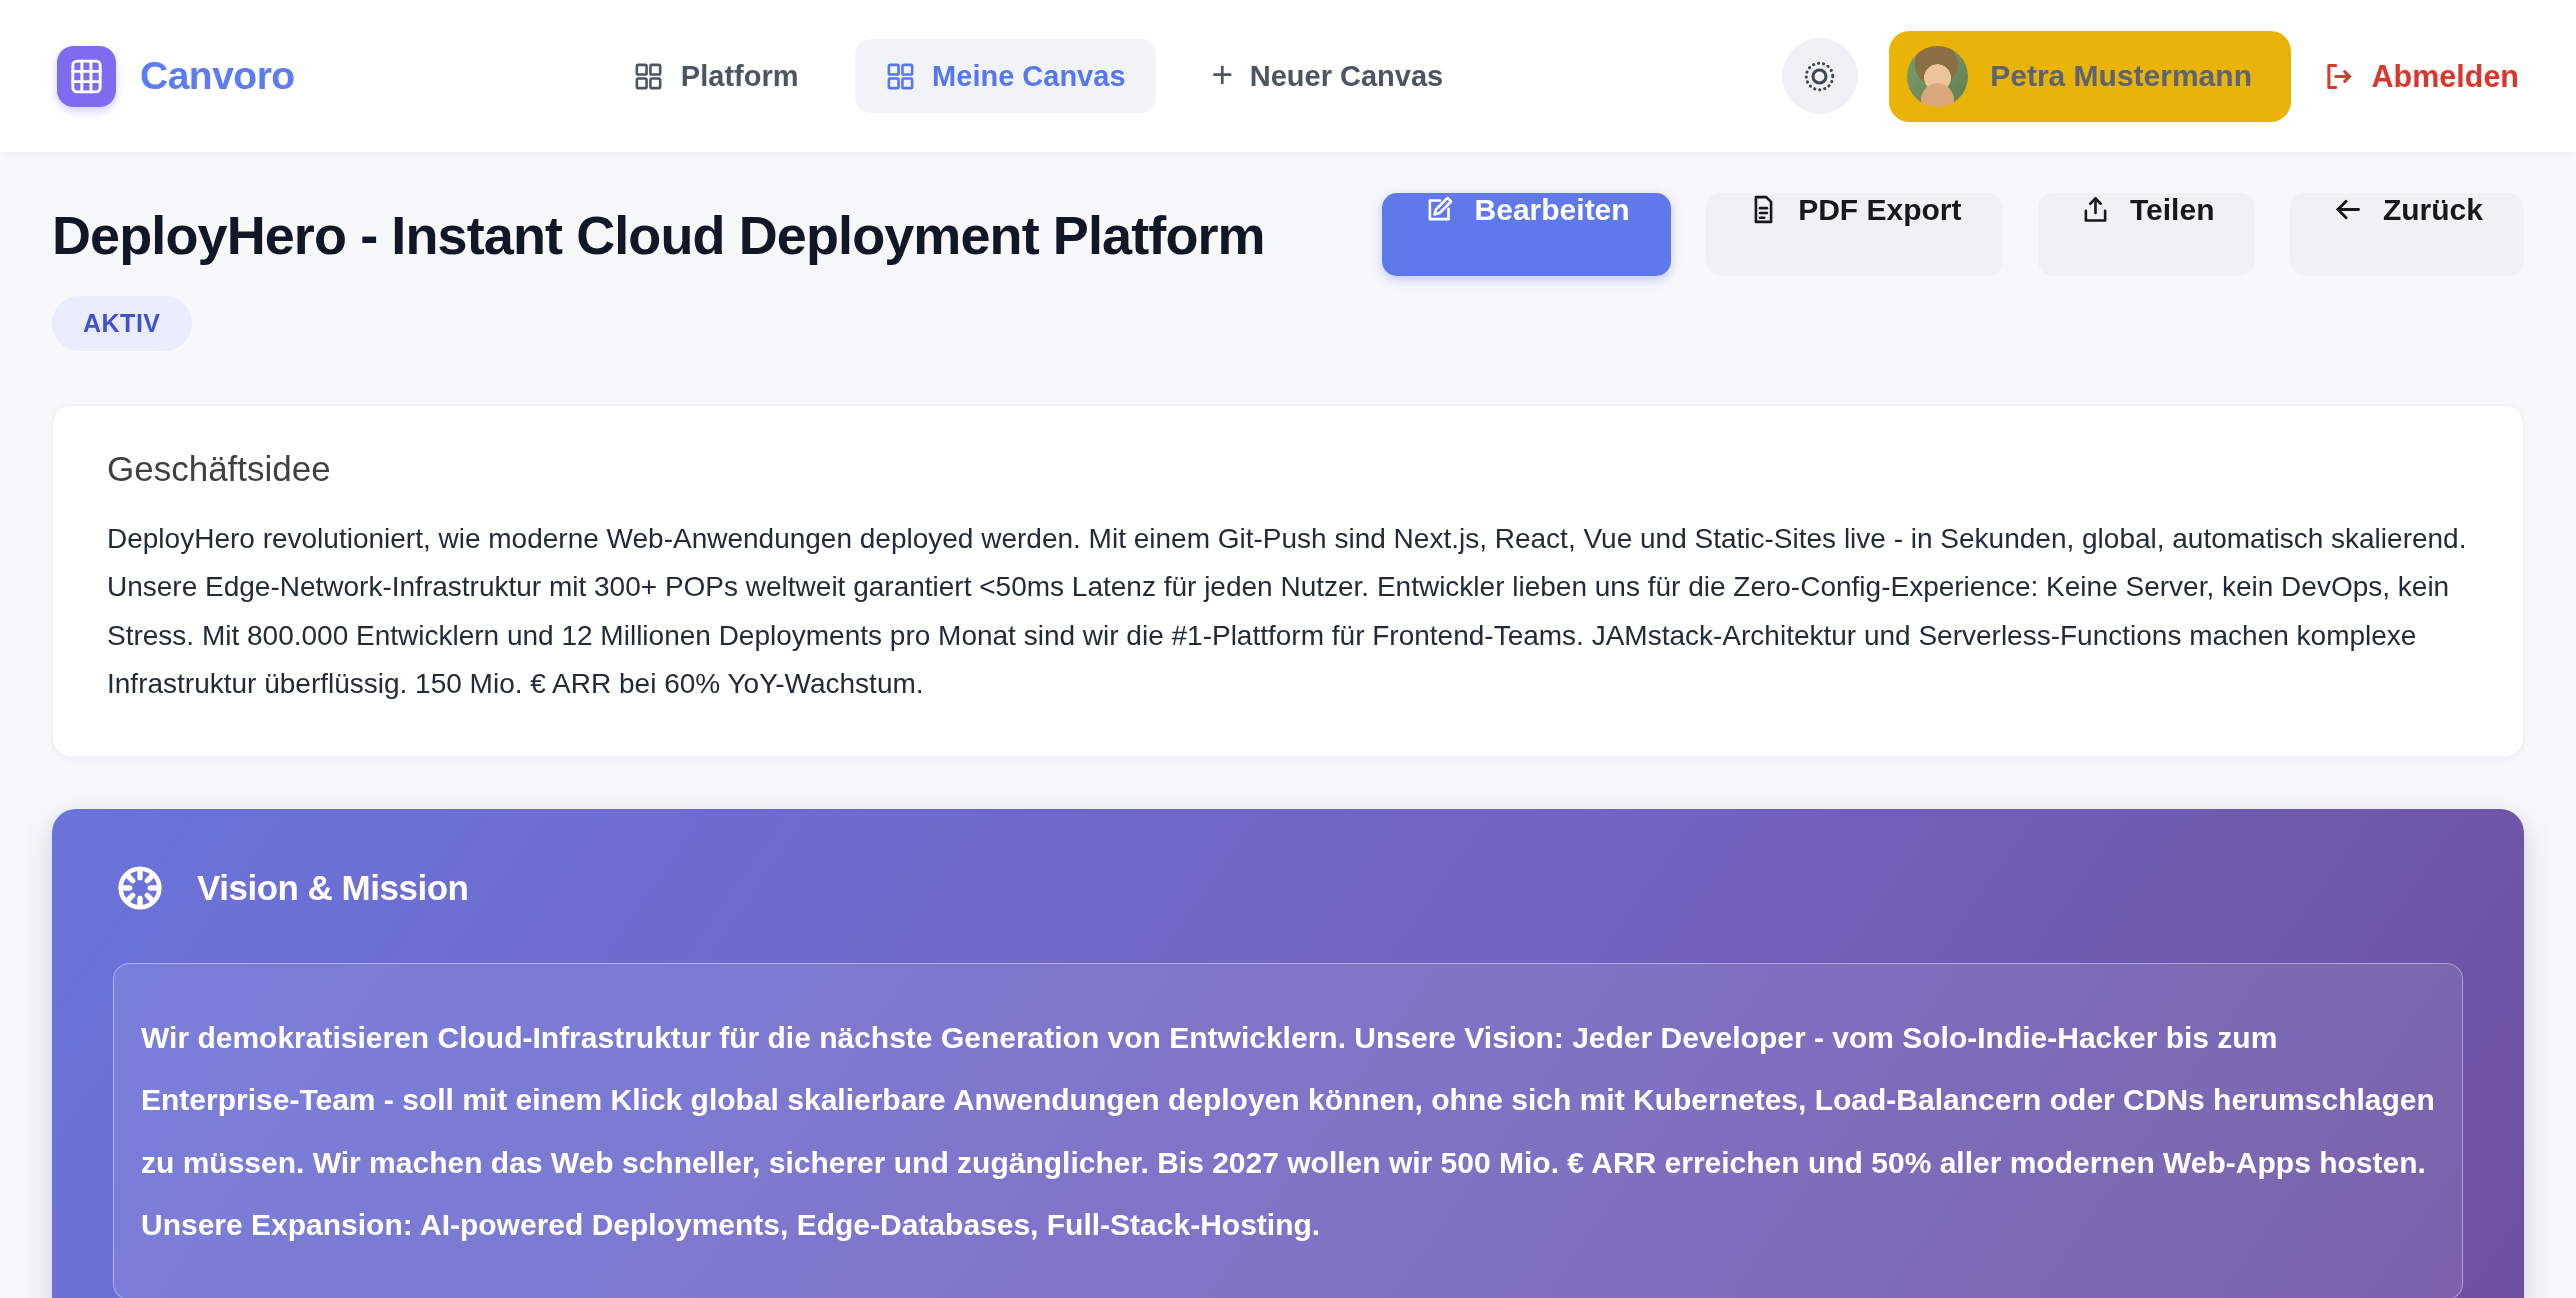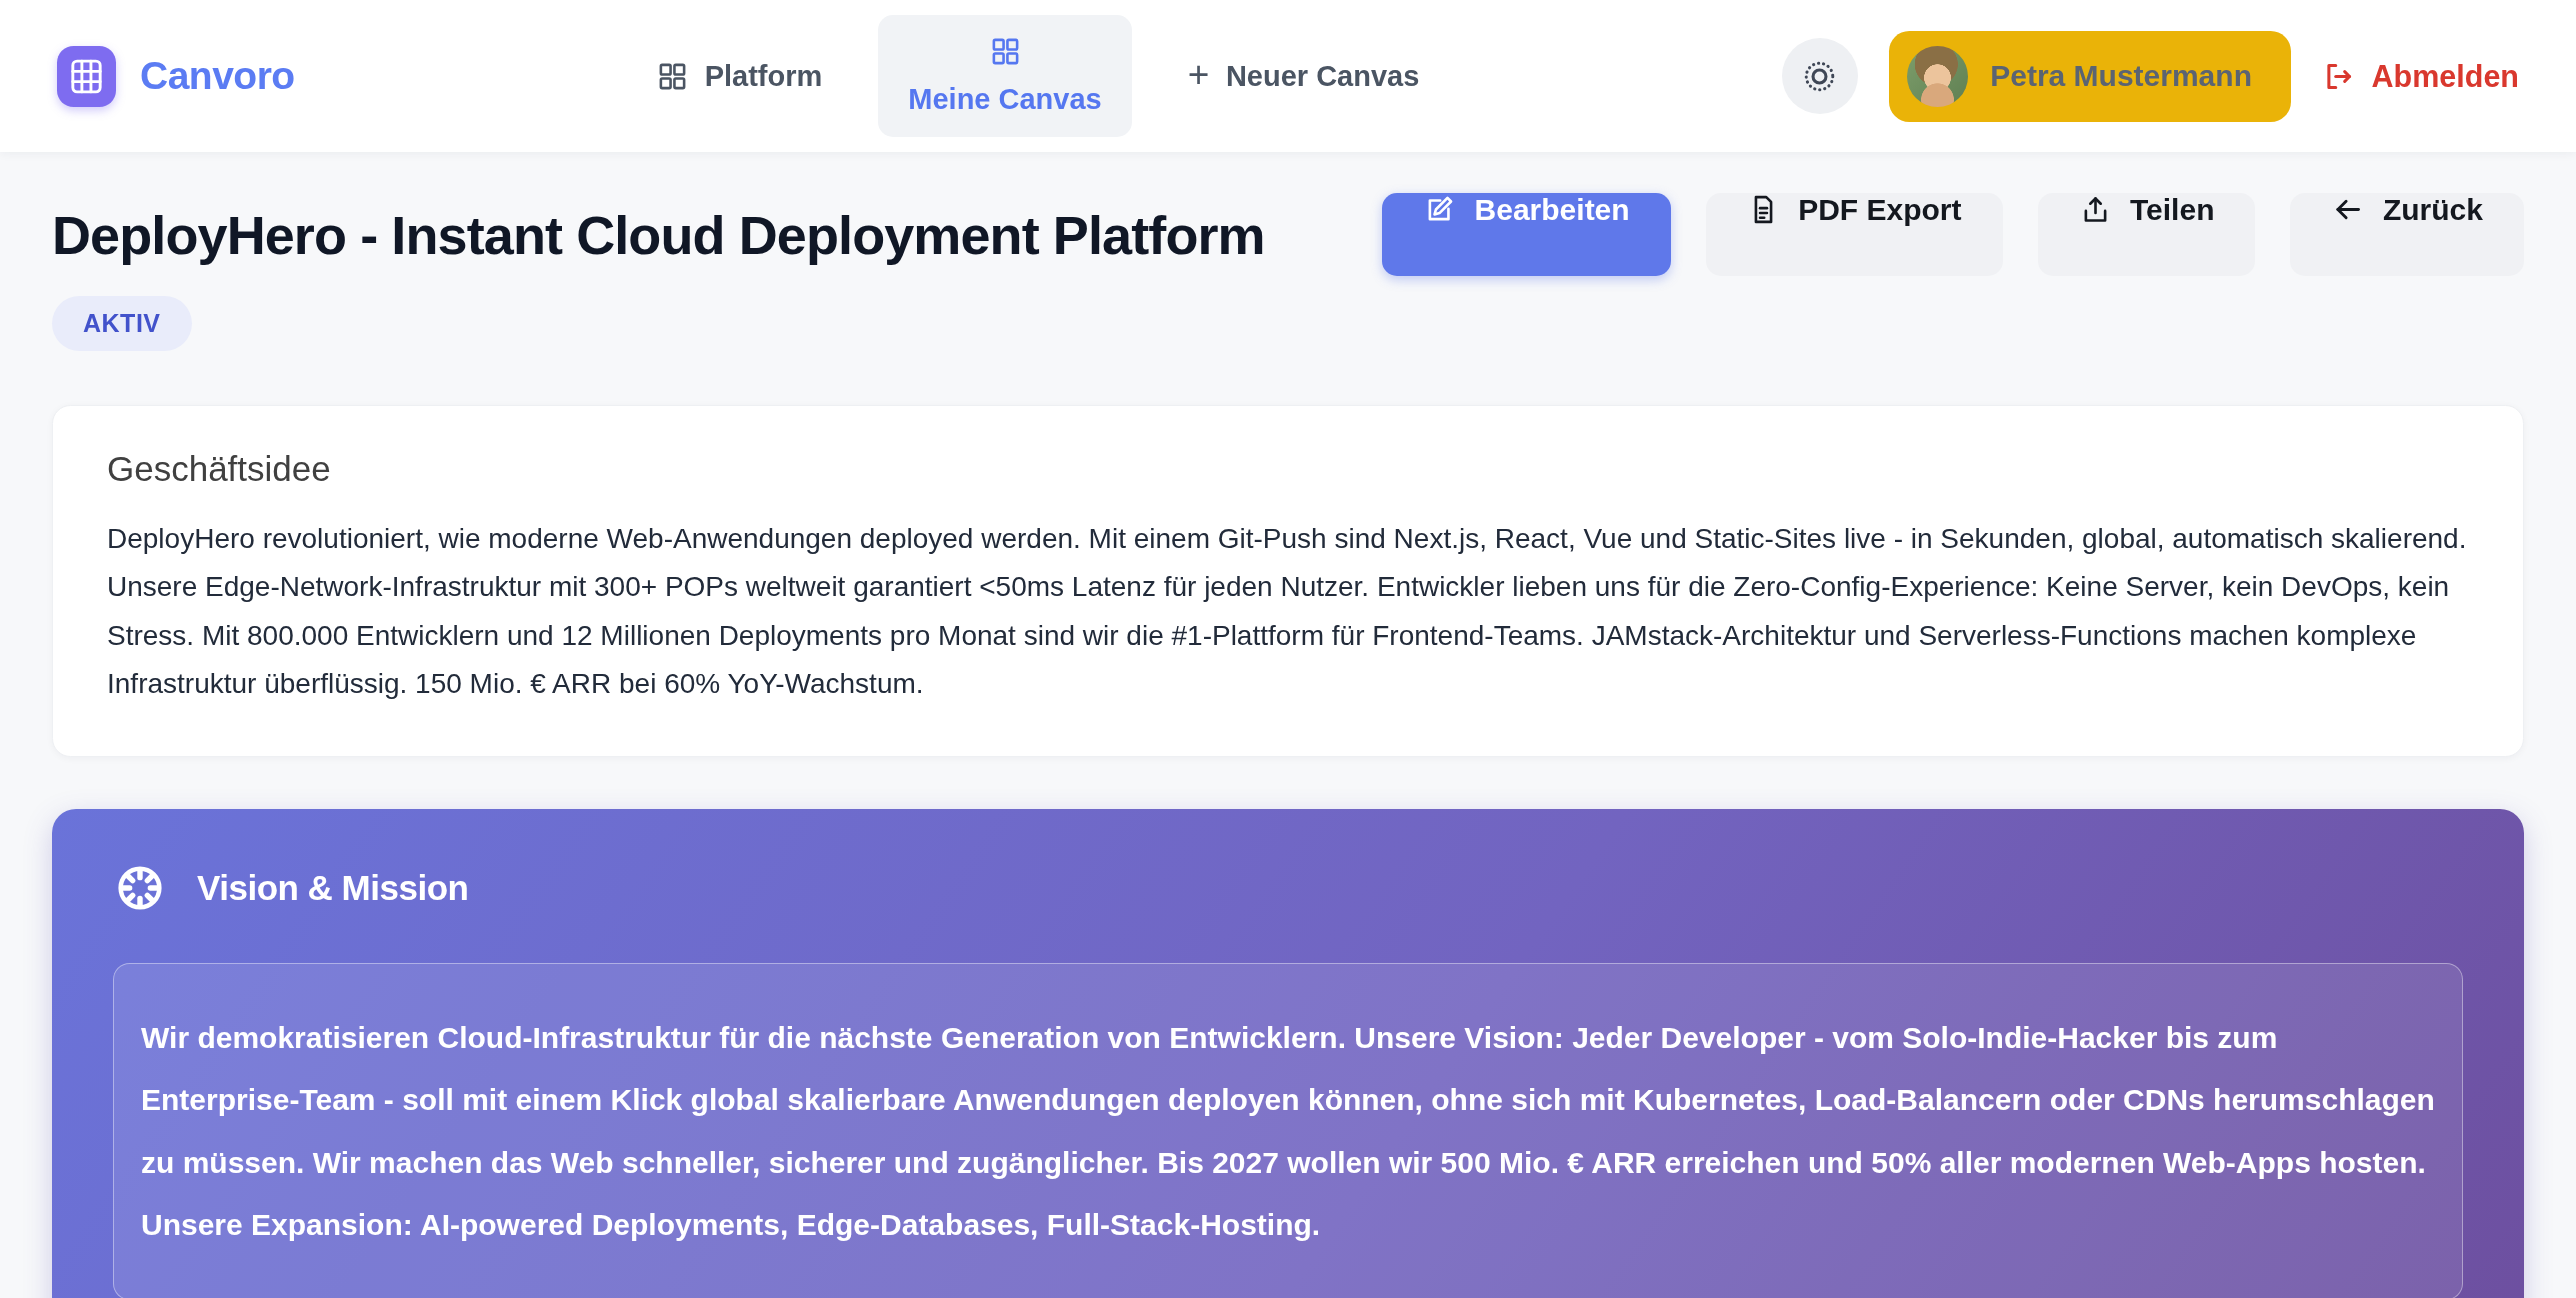--- a/index.html
+++ b/index.html
@@ -20,21 +20,21 @@
   }
   .brand-tile svg { width:41px; height:43px; }
   .brand-name { font-size:39px; font-weight:800; color:#5b7cf3; letter-spacing:-0.5px; }
 
   .nav { display:flex; align-items:center; gap:26px; }
   .nav-item {
     display:flex; align-items:center; gap:16.6px; padding:20.3px 30px; border-radius:15px;
     font-size:29px; font-weight:600; color:#4b5563; cursor:pointer; white-space:nowrap;
   }
   .nav-item svg { width:31px; height:31px; }
-  .nav-item.active { background:#f1f3f6; color:#5577f0;flex-direction:column; }
+  .nav-item.active { background:#f1f3f6; color:#5577f0; }
   .nav-item .plus { font-size:37px; font-weight:400; line-height:1; margin-top:-3.7px; }
 
   .header-right { display:flex; align-items:center; gap:31px; }
   .theme-btn {
     width:76px; height:76px; border-radius:50%; background:#eef0f3; border:none;
     display:flex; align-items:center; justify-content:center; cursor:pointer; color:#3f4756;
   }
   .theme-btn svg { width:37px; height:37px; }
   .user-pill {
     display:flex; align-items:center; gap:22px; background:#eab308;

